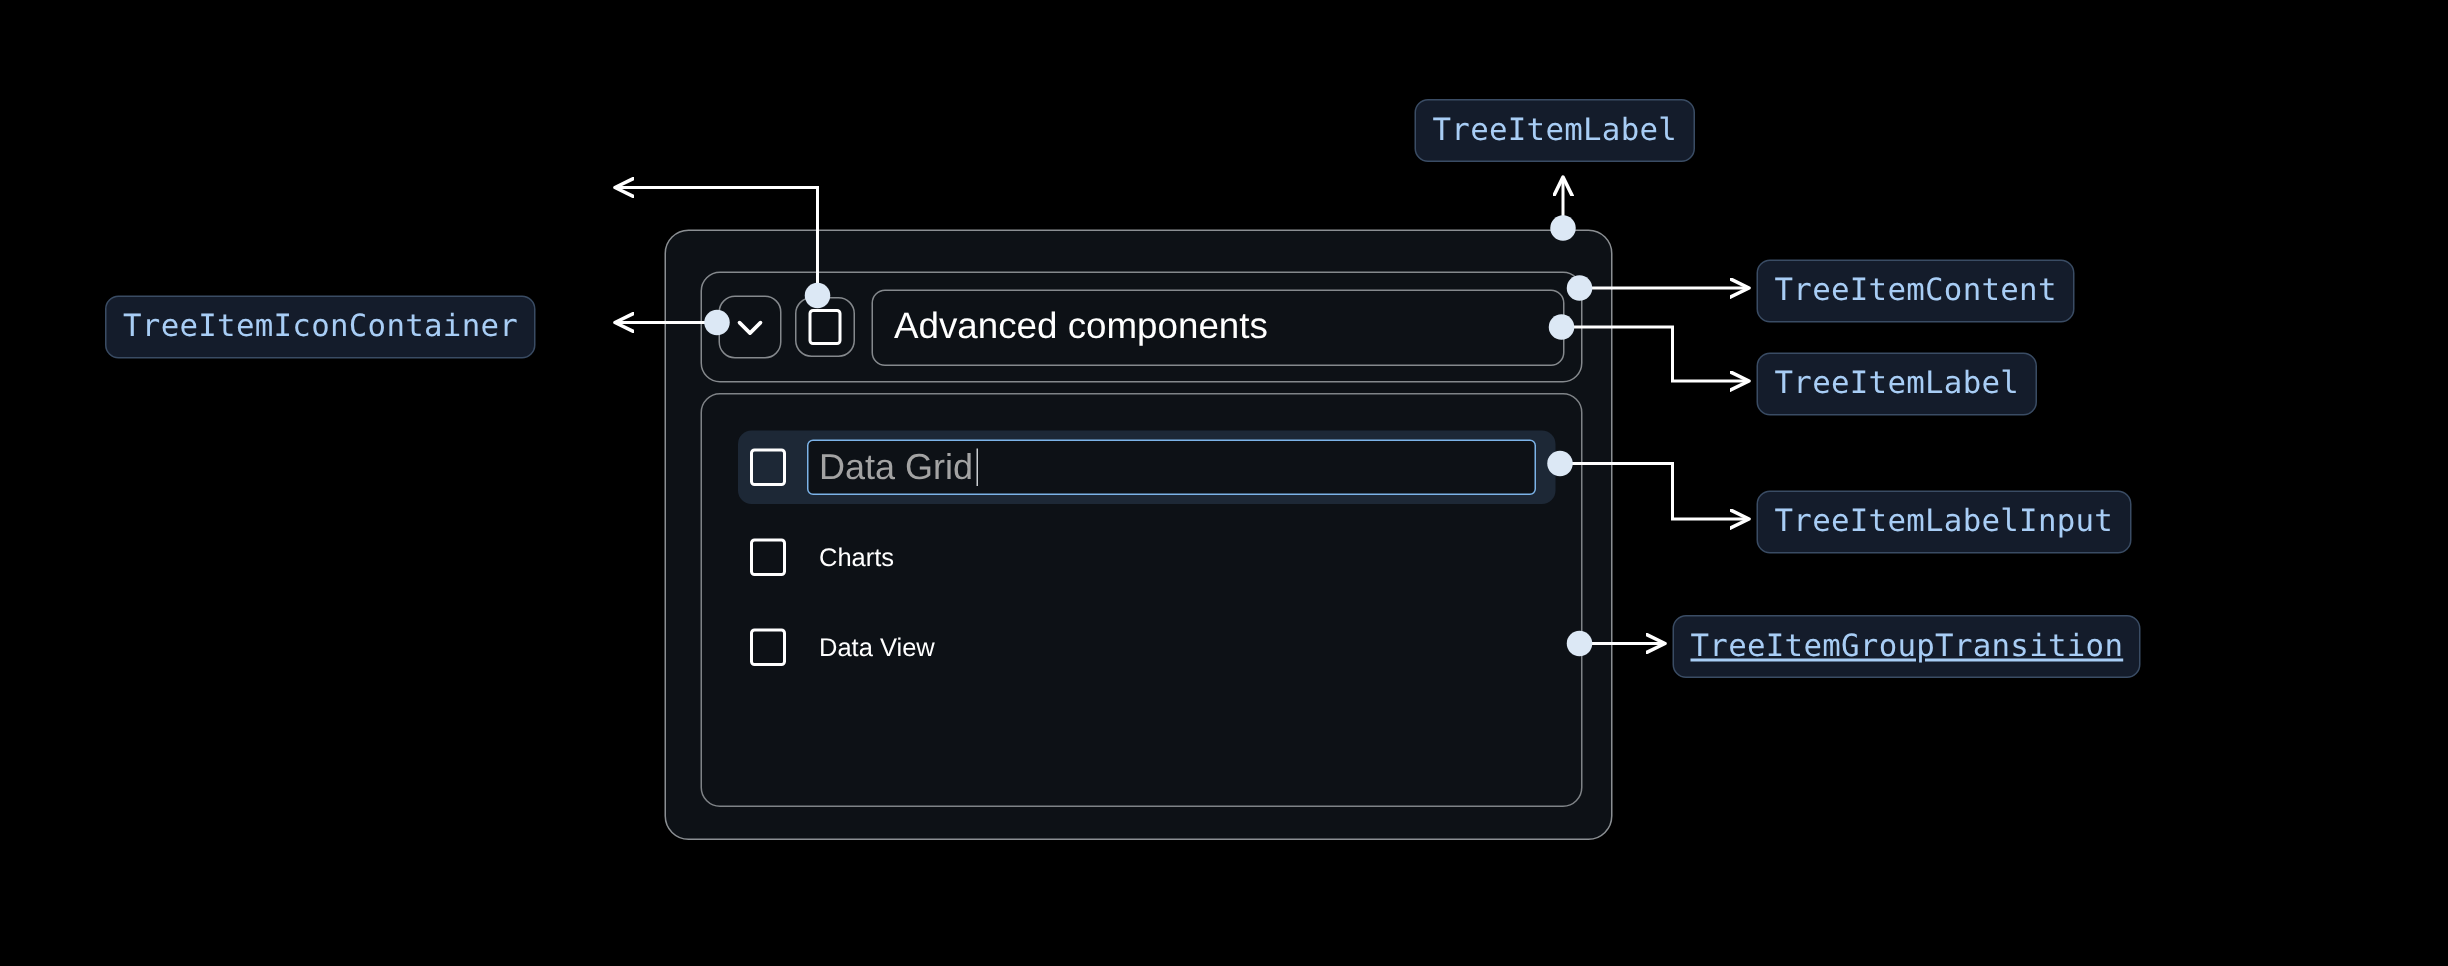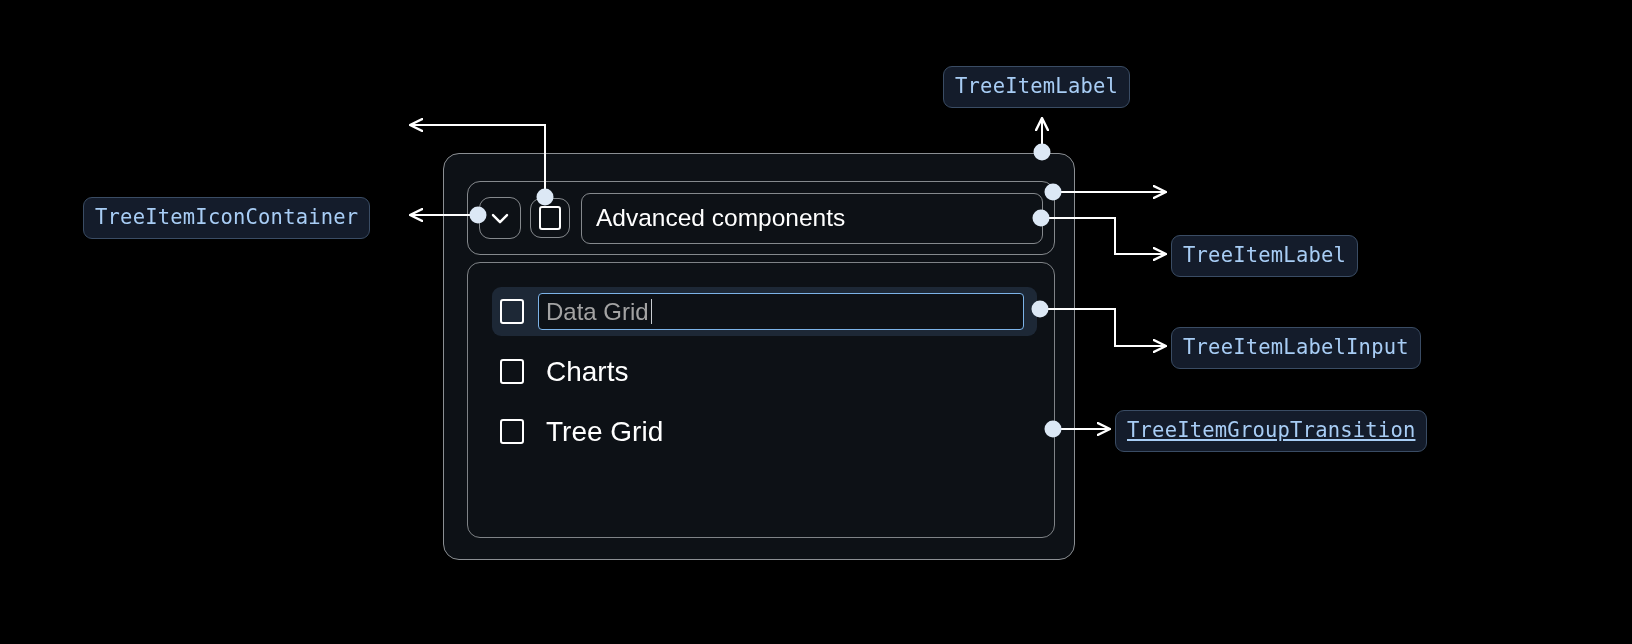--- a/index.html
+++ b/index.html
@@ -157,21 +157,21 @@
     width: 24px;
     height: 25px;
     flex: 0 0 24px;
     box-sizing: border-box;
     border: 2.6px solid #ffffff;
     border-radius: 3px;
   }
   .row-text {
     margin-left: 22px;
     color: #ffffff;
-    font-size: 28px;
+    font-size: 17px;
     line-height: 1;
   }
 
   #label-input {
     margin-left: 14px;
     width: 486px;
     height: 37px;
     box-sizing: border-box;
     background: #0d1116;
     border: 1.5px solid #7cb3e8;
@@ -226,21 +226,21 @@
       </div>
 
       <div class="tree-row">
         <span class="row-cbx"></span>
         <span class="row-text">Charts</span>
       </div>
 
 
       <div class="tree-row">
         <span class="row-cbx"></span>
-        <span class="row-text">Tree Grid</span>
+        <span class="row-text">Data View</span>
       </div>
 
     </div>
   </div>
 
   <svg id="connectors" viewBox="0 0 1632 644">
     <defs>
       <marker id="arrow-r" viewBox="0 0 10 10" refX="9" refY="5" markerWidth="7" markerHeight="7" orient="auto-start-reverse">
         <path d="M 0 0.6 L 9 5 L 0 9.4" fill="none" stroke="#ffffff" stroke-width="1.7" stroke-linecap="round" stroke-linejoin="round"></path>
       </marker>
@@ -268,24 +268,25 @@
       <circle cx="478" cy="215" r="8.5"></circle>
       <circle cx="1042" cy="152" r="8.5"></circle>
       <circle cx="1053" cy="192" r="8.5"></circle>
       <circle cx="1041" cy="218" r="8.5"></circle>
       <circle cx="1040" cy="309" r="8.5"></circle>
       <circle cx="1053" cy="429" r="8.5"></circle>
     </g>
   </svg>
 
 
-  <div class="chip" style="left:83px; top:197px;">TreeItemIconContainer</div>
+  <div class="chip" style="left:70px; top:197px;">TreeItemIconContainer</div>
 
   <div class="chip" style="left:943px; top:66px;">TreeItemLabel</div>
 
+  <div class="chip" style="left:1171px; top:173px;">TreeItemContent</div>
 
   <div class="chip" style="left:1171px; top:327px;">TreeItemLabelInput</div>
 
   <div class="chip" style="left:1171px; top:235px;">TreeItemLabel</div>
 
   <div class="chip" style="left:1115px; top:410px;text-decoration:underline;">TreeItemGroupTransition</div>
 
 </div>
 
 </body></html>

